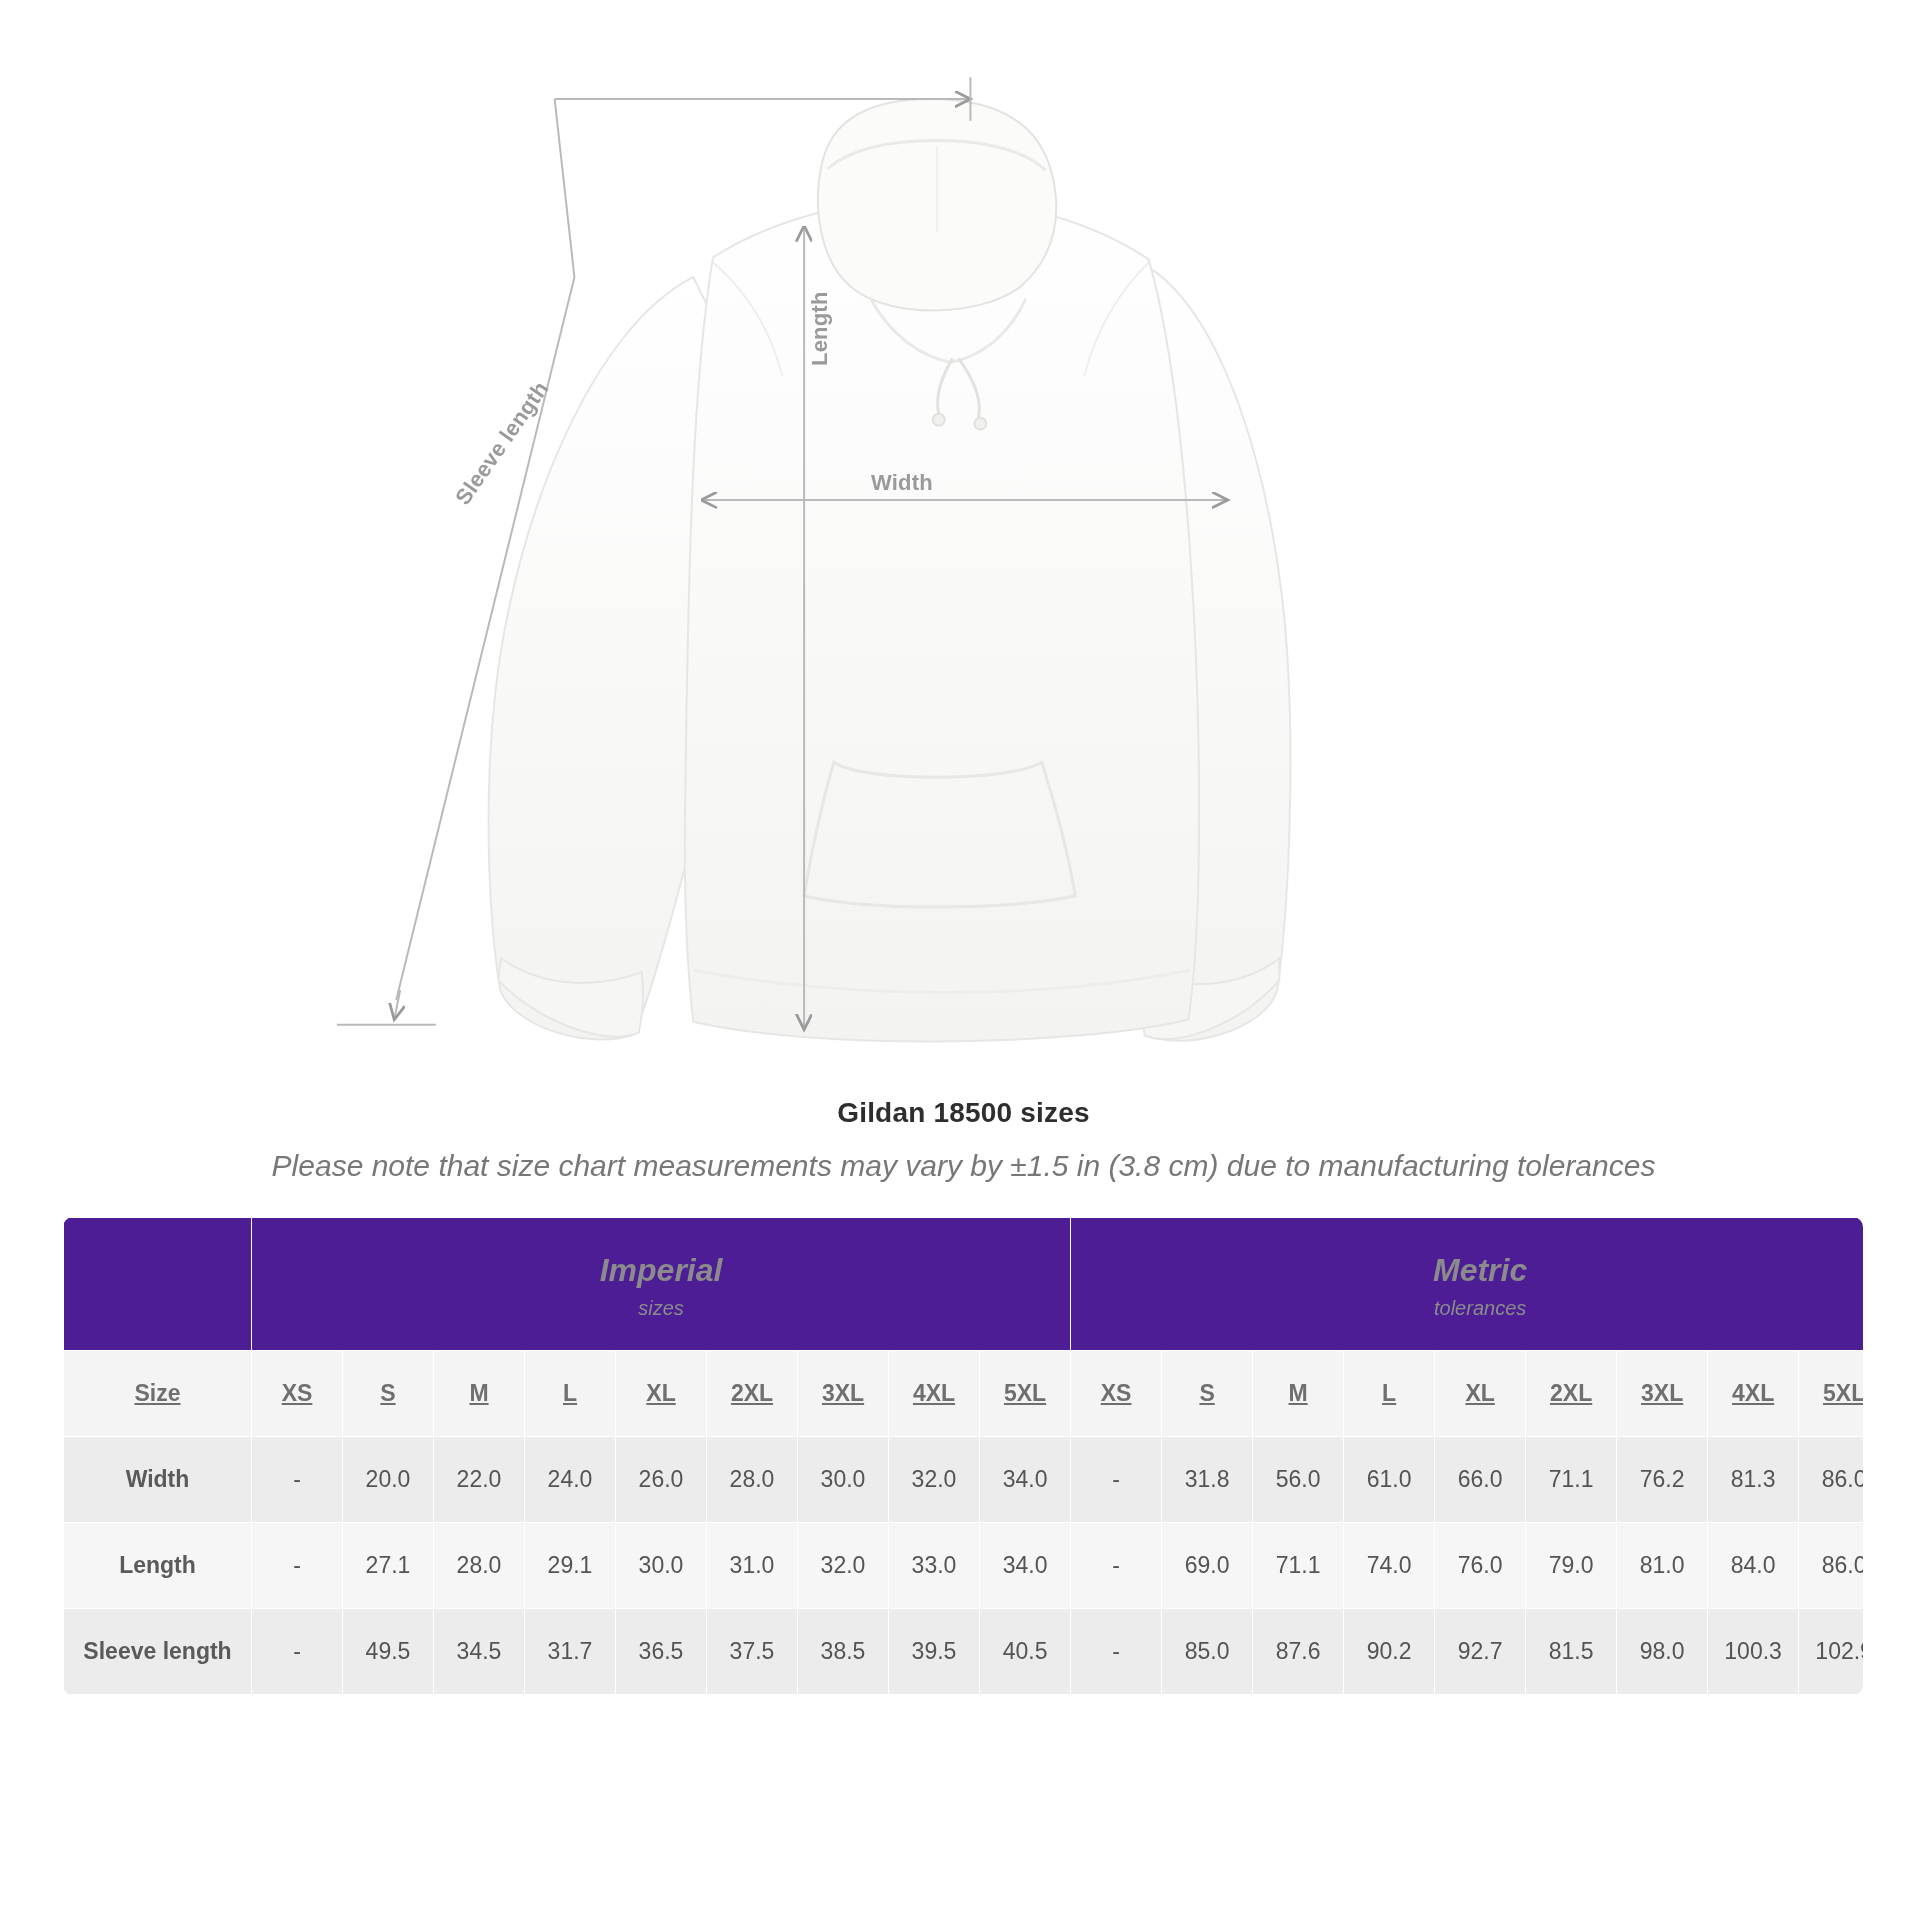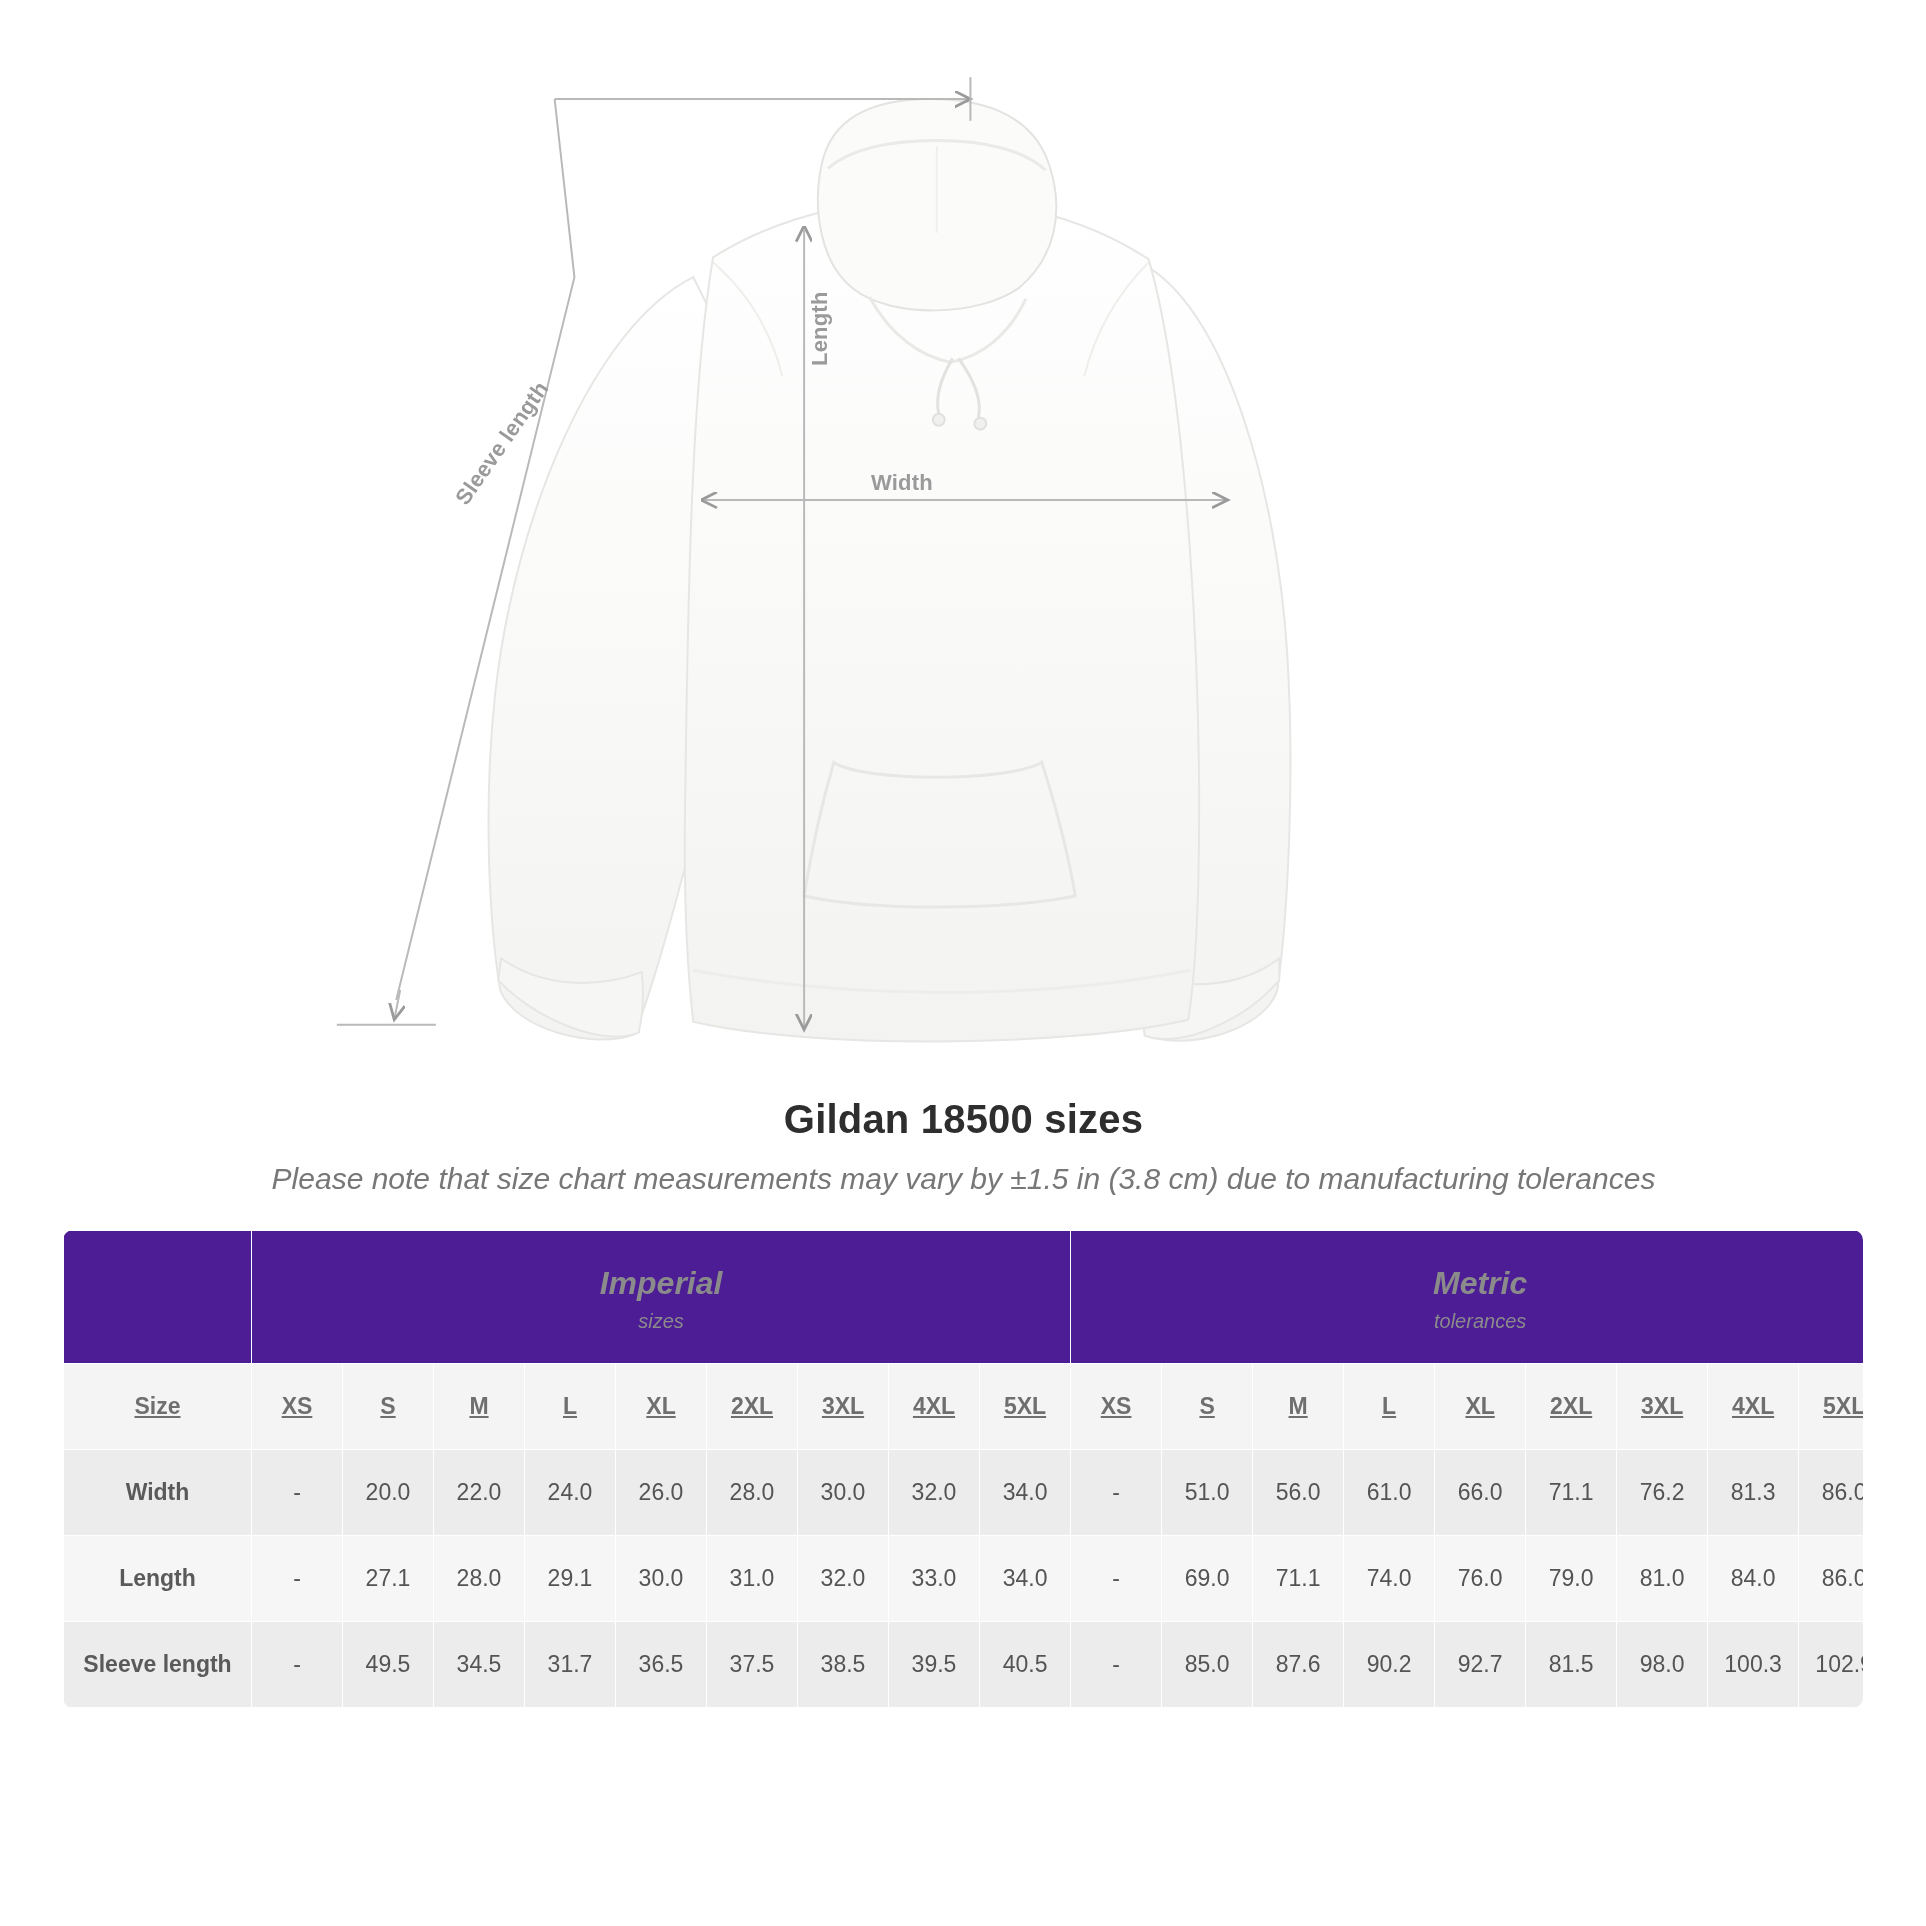--- a/index.html
+++ b/index.html
@@ -56,21 +56,21 @@
     transform: rotate(-55deg);
     transform-origin: left top;
   }
 
   
   .title-block {
     text-align: center;
     margin-top: 8px;
   }
   .chart-title {
-    font-size: 40px;
+    font-size: 28px;
     font-weight: bold;
     color: #2e2e2e;
     margin: 0;
     letter-spacing: 0.2px;
   }
   .chart-note {
     font-size: 30px;
     font-style: italic;
     color: #777777;
     margin-top: 20px;
@@ -296,21 +296,21 @@
           <td>-</td>
           <td>20.0</td>
           <td>22.0</td>
           <td>24.0</td>
           <td>26.0</td>
           <td>28.0</td>
           <td>30.0</td>
           <td>32.0</td>
           <td>34.0</td>
           <td>-</td>
-          <td>51.0</td>
+          <td>31.8</td>
           <td>56.0</td>
           <td>61.0</td>
           <td>66.0</td>
           <td>71.1</td>
           <td>76.2</td>
           <td>81.3</td>
           <td>86.0</td>
         </tr>
 
         <tr class="data-row row-b">

